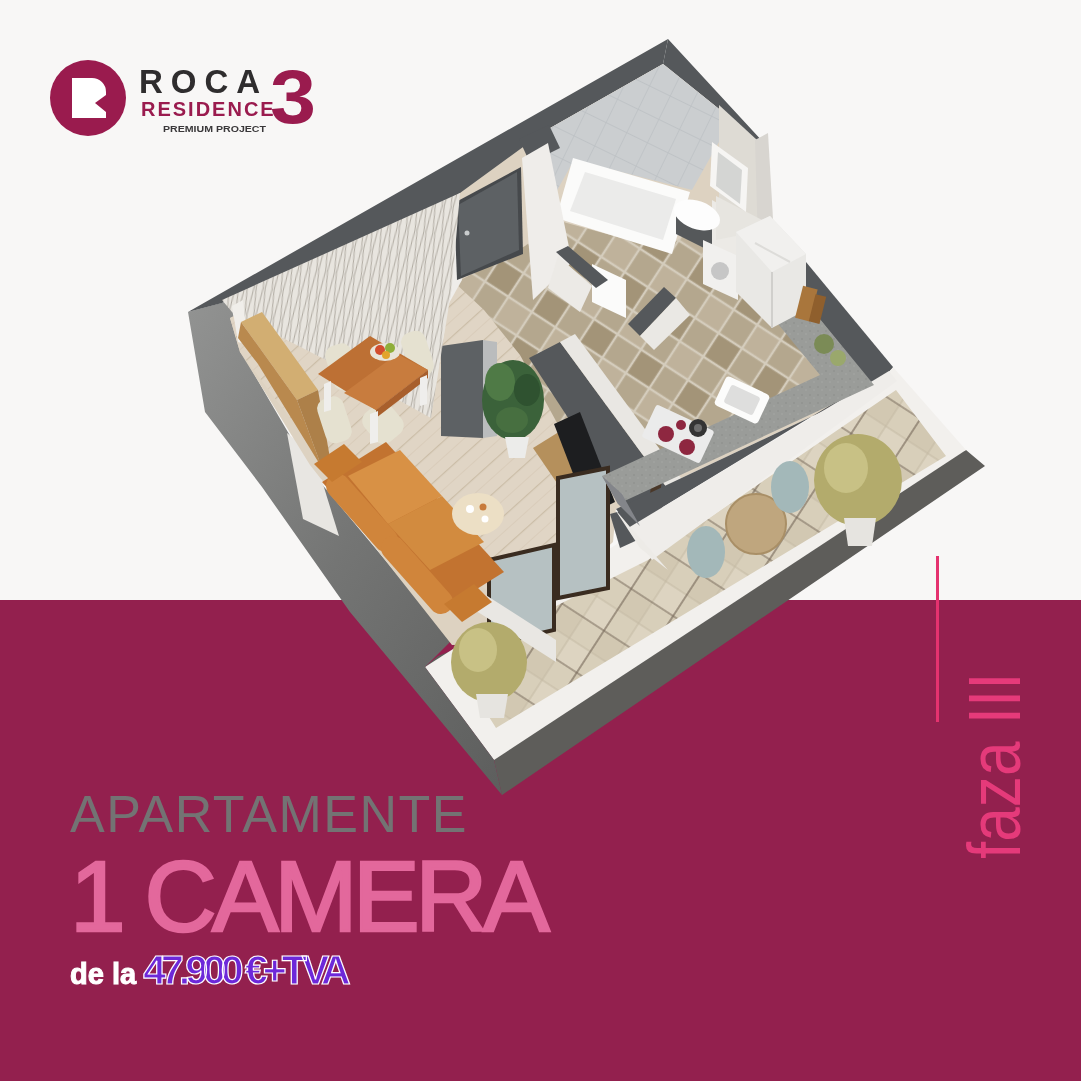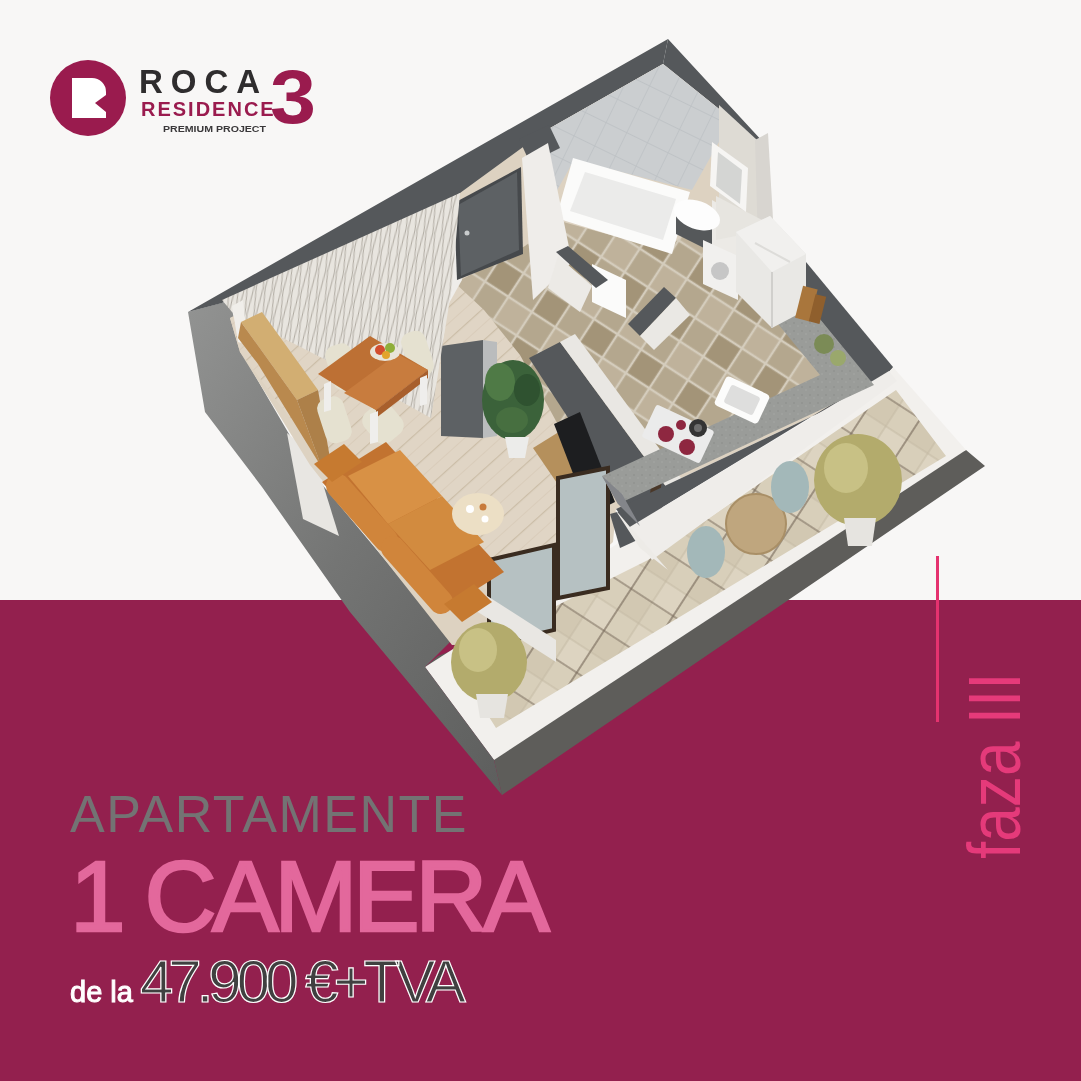--- a/index.html
+++ b/index.html
@@ -290,15 +290,15 @@
 <div class="abs" style="left:952px;top:679px;width:54px;height:180px;">
   <div style="transform:rotate(-90deg) translate(-180px,0) scale(0.84,1);transform-origin:0 0;width:214px;height:54px;
               font-size:74px;color:#E53A7A;font-weight:400;white-space:nowrap;">faza III</div>
 </div>
 
 <div class="abs" style="left:70px;top:784px;color:#737373;font-size:52px;letter-spacing:1.5px;">APARTAMENTE</div>
 
 <div class="abs" style="left:70px;top:839px;color:#E3689C;font-size:100px;font-weight:normal;letter-spacing:-4.5px;-webkit-text-stroke:2.5px #E3689C;">1 CAMERA</div>
 
 <div class="abs" style="left:70px;top:947px;">
-  <span style="color:#fff;font-size:29px;font-weight:normal;letter-spacing:0px;-webkit-text-stroke:1px #fff;">de la </span>
-  <span style="color:#404040;font-size:60px;font-weight:normal;letter-spacing:-5px;-webkit-text-stroke:1.2px #fff;margin-left:-1px;">47.900 €+TVA</span>
+  <span style="color:#fff;font-size:29px;font-weight:bold;letter-spacing:0px;-webkit-text-stroke:1px #fff;">de la </span>
+  <span style="color:#6d28d9;font-size:41px;font-weight:bold;letter-spacing:-5px;-webkit-text-stroke:1.2px #fff;margin-left:-1px;">47.900 €+TVA</span>
 </div>
 
 </body></html>

